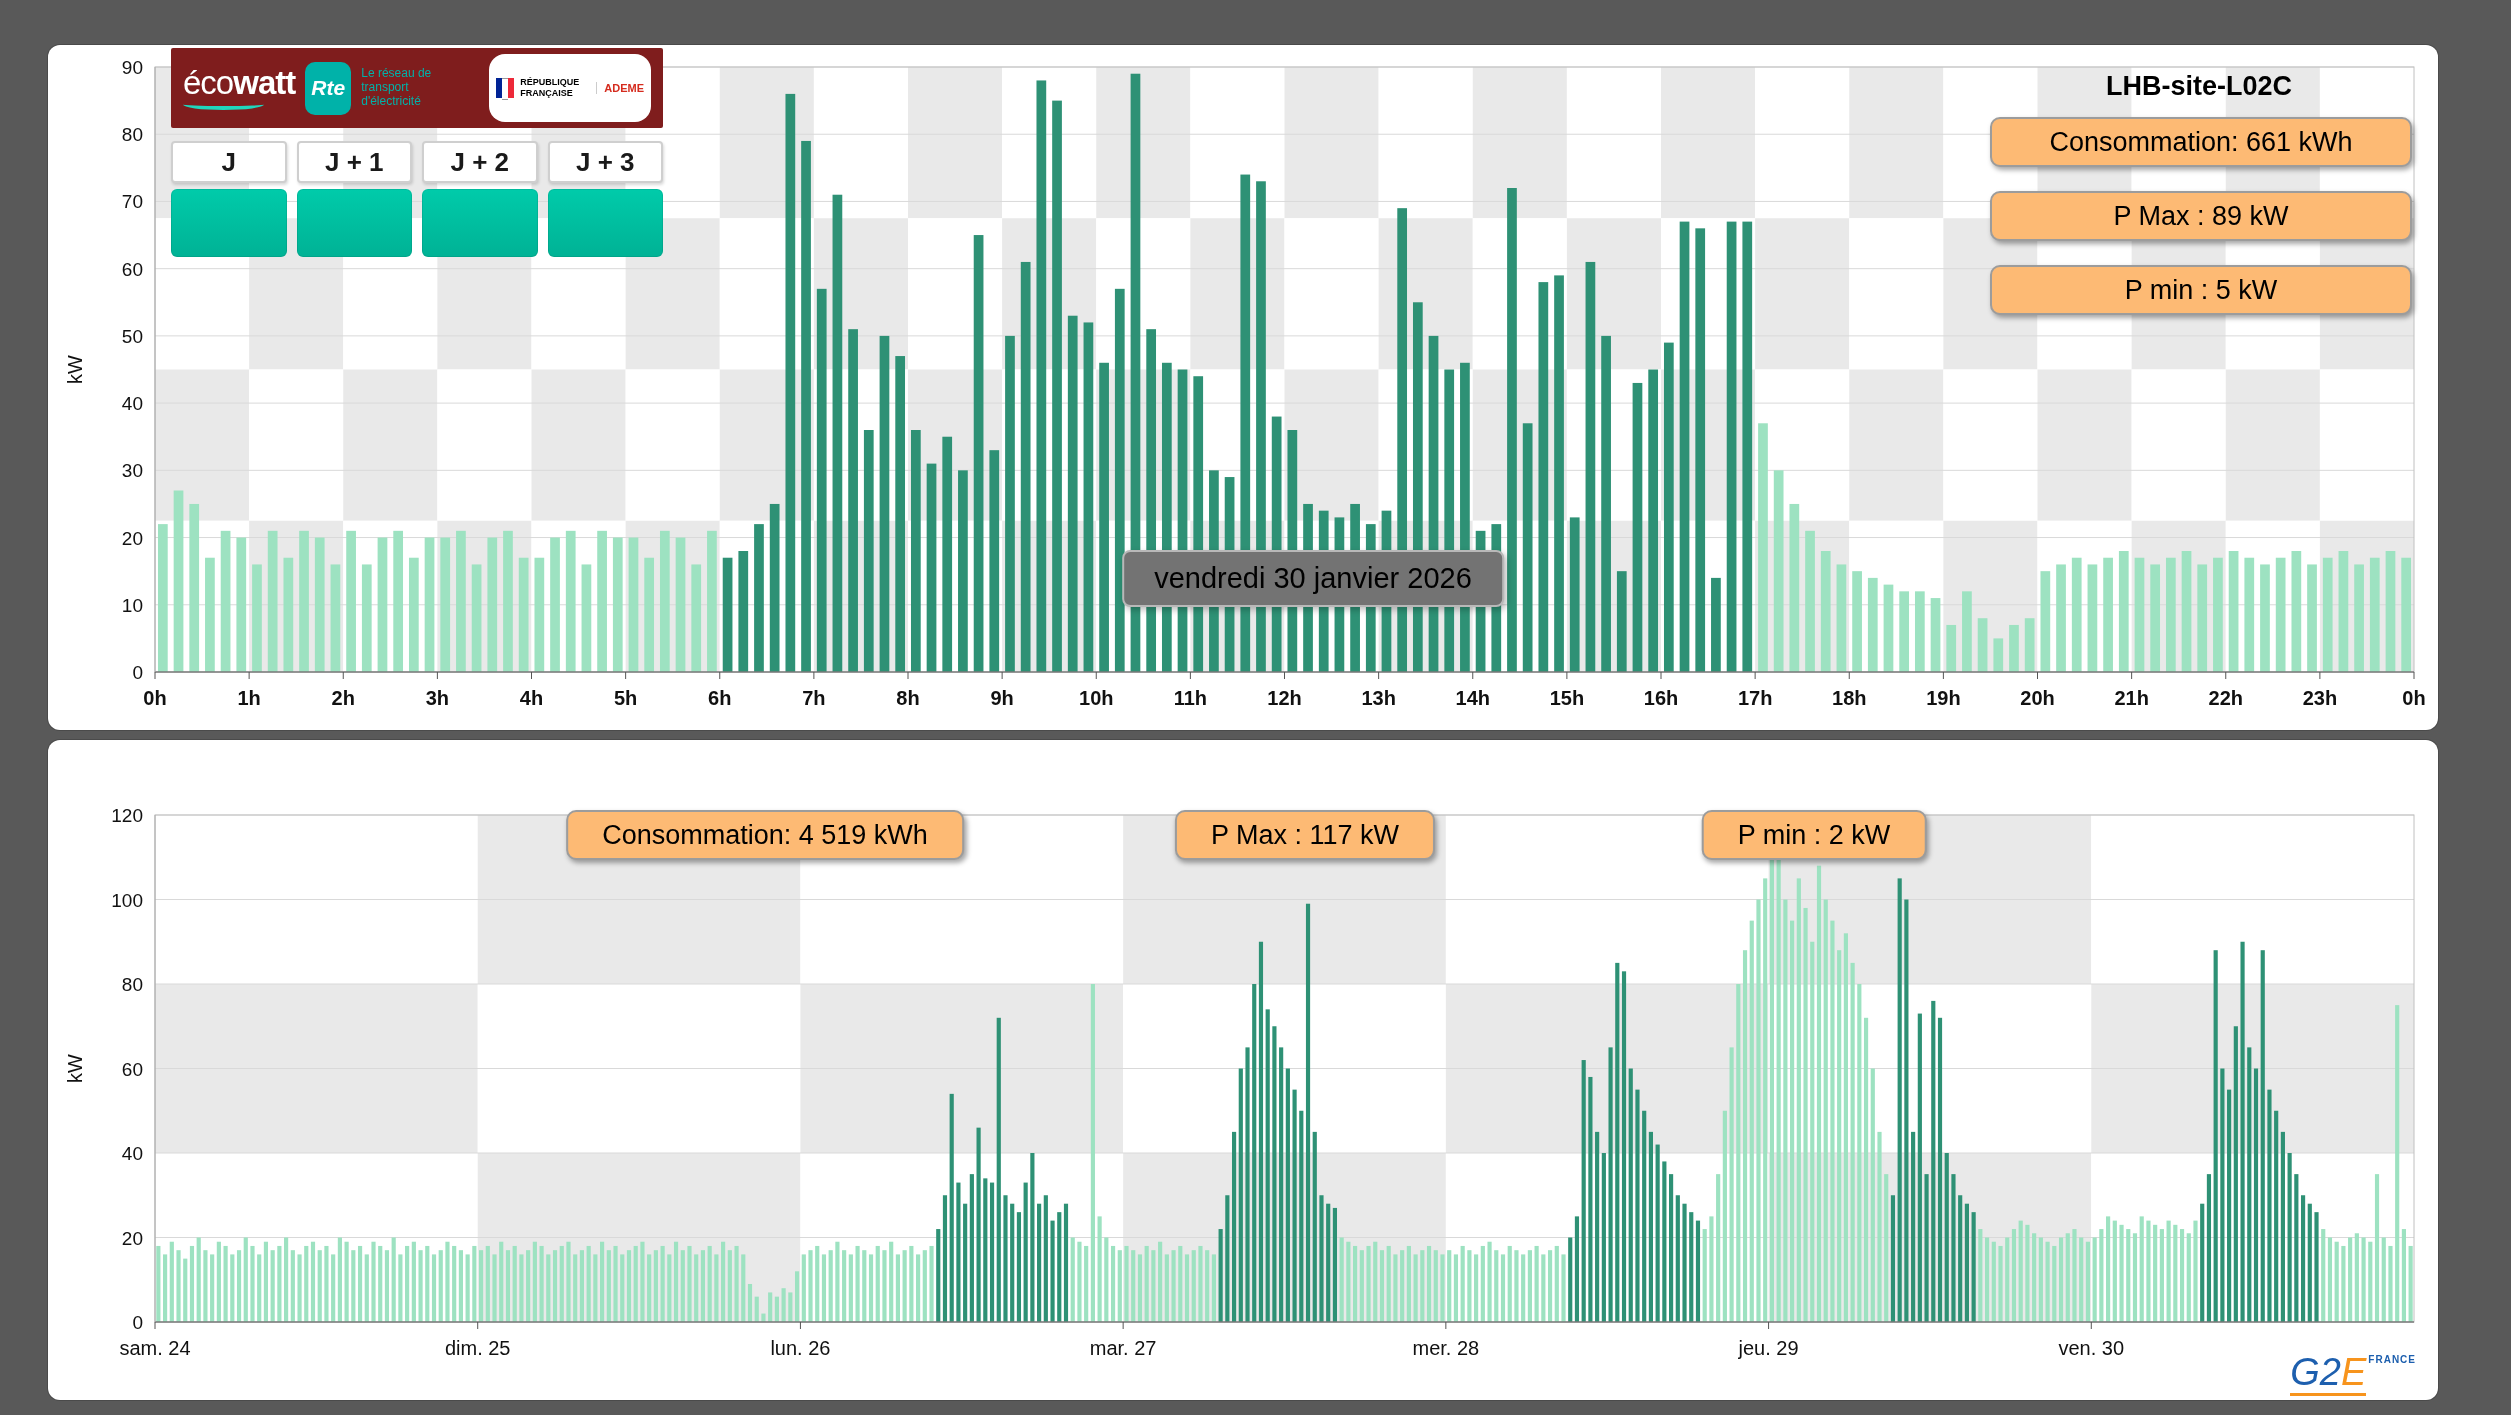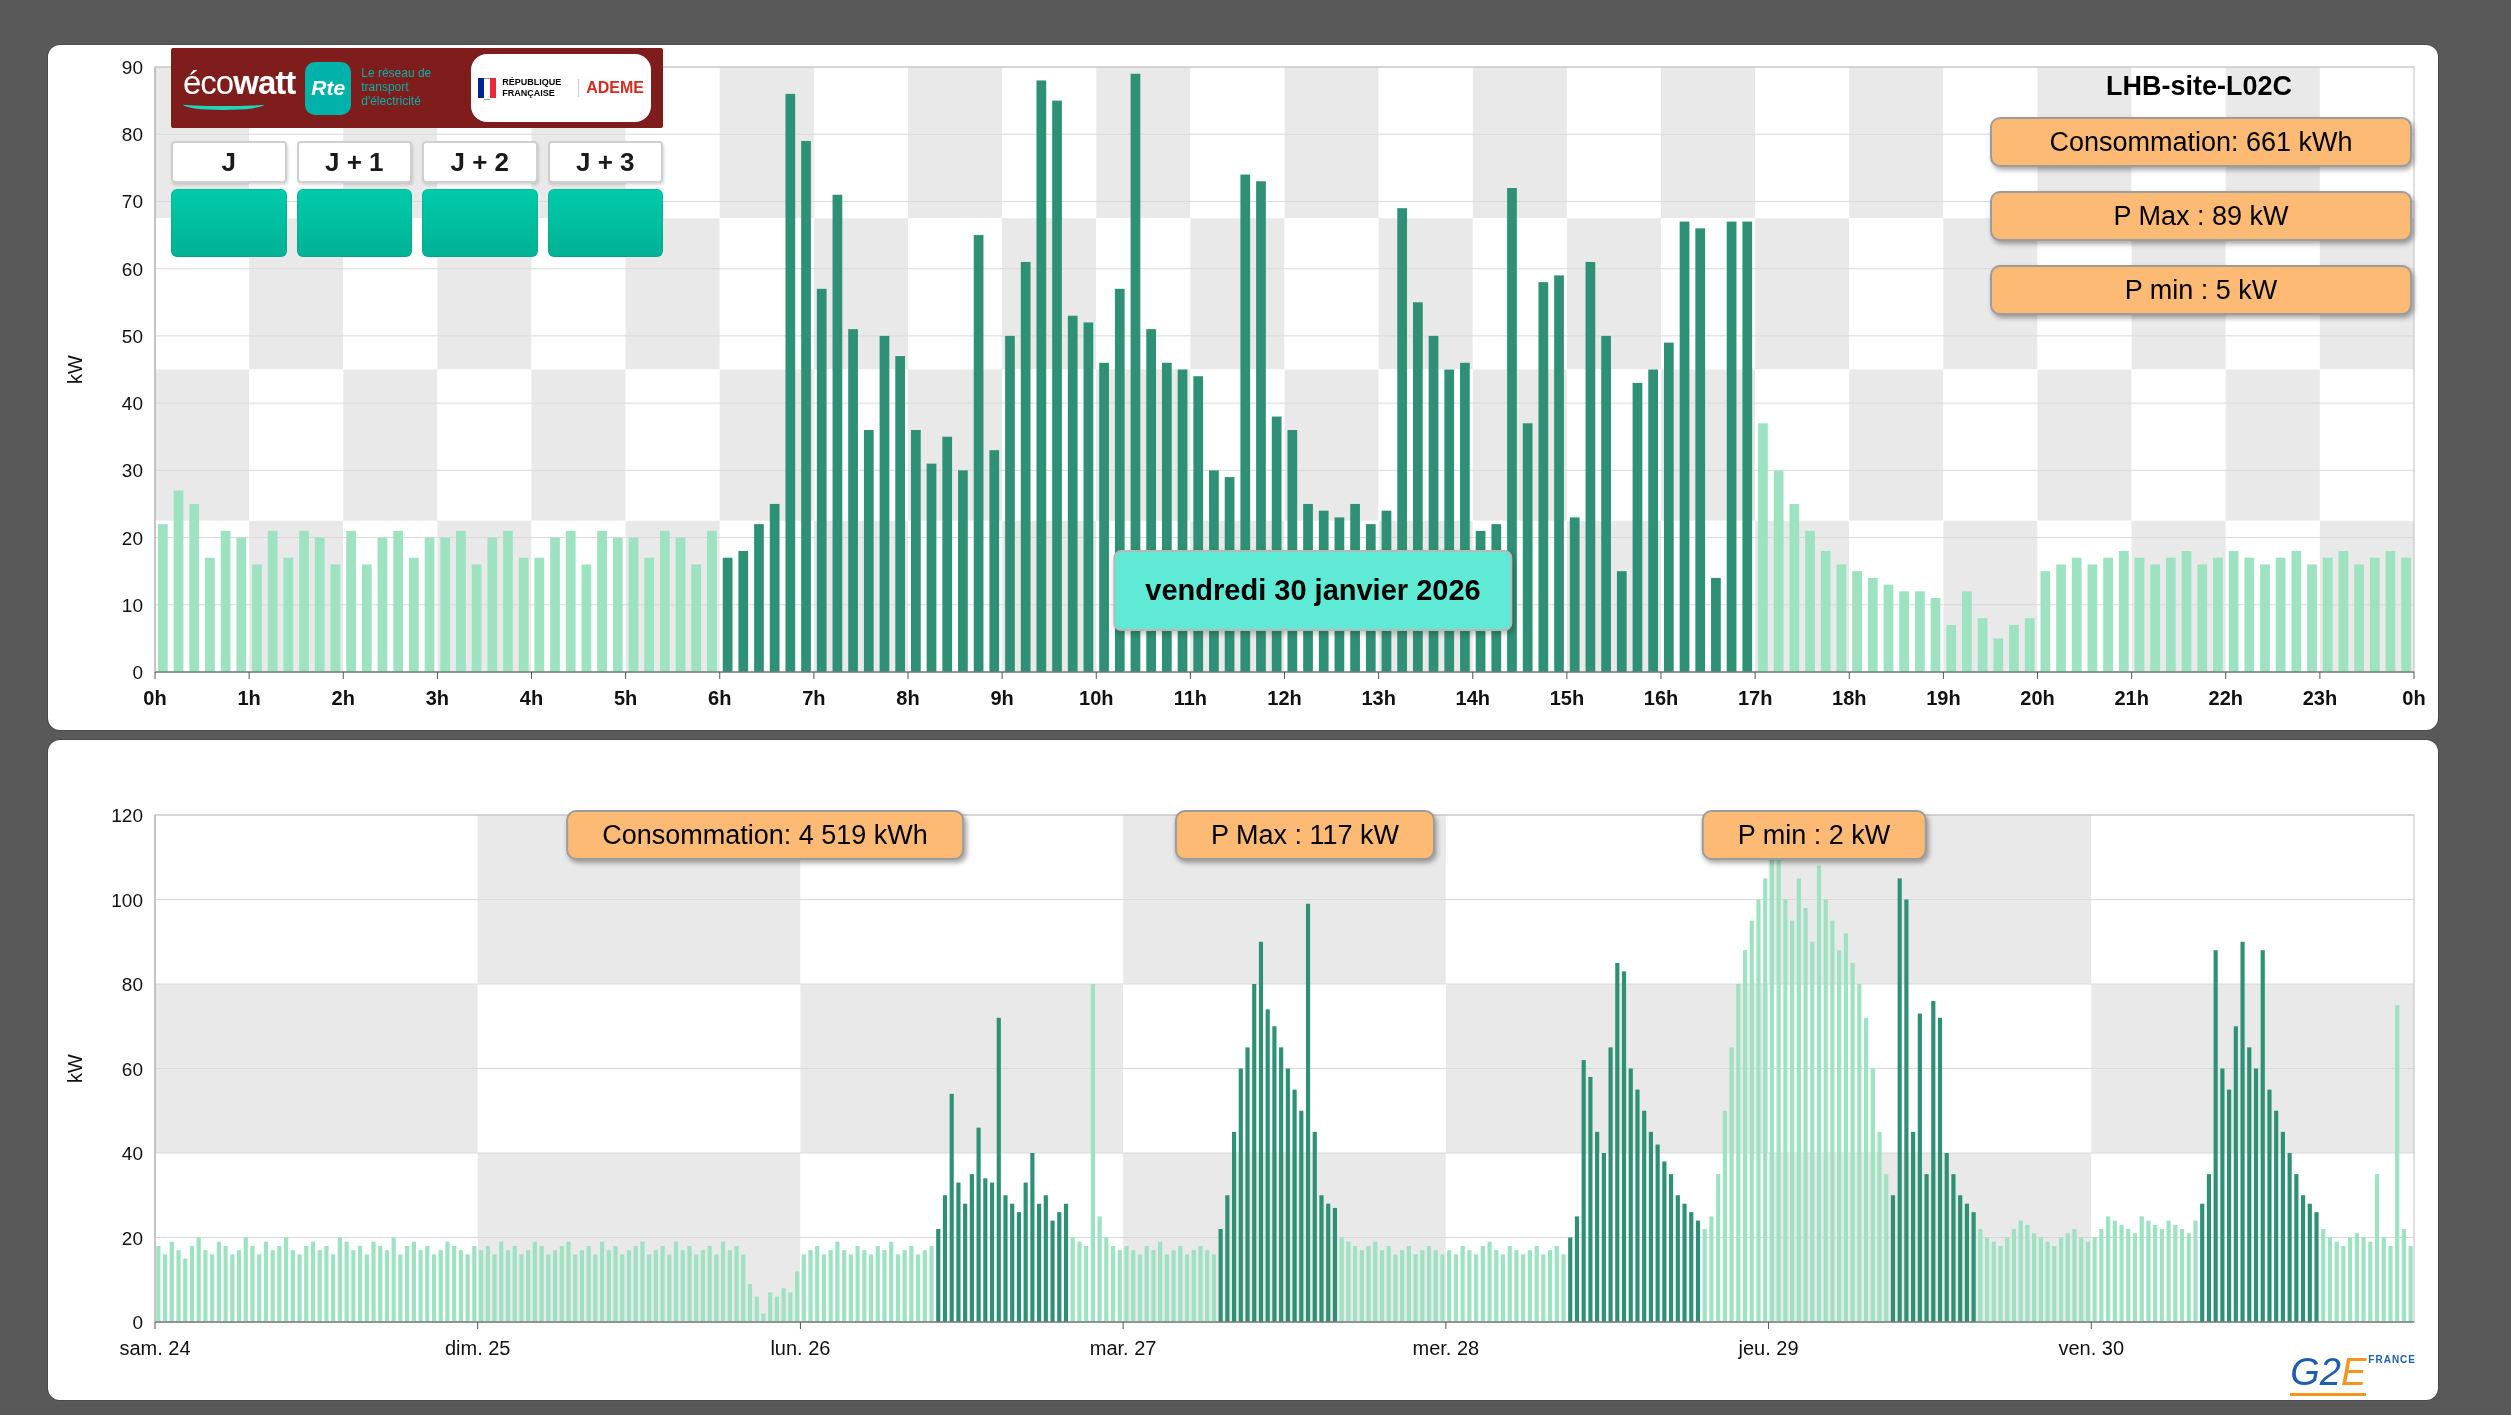--- a/index.html
+++ b/index.html
@@ -24,39 +24,39 @@
   .swoosh{display:block;width:72%;height:7px;border-bottom:4px solid #1fd6bd;border-radius:0 0 100% 100%;}
   .rte-badge{width:46px;height:53px;border-radius:10px;background:#00b2a9;color:#fff;font-style:italic;font-weight:700;font-size:21px;display:flex;align-items:center;justify-content:center;flex:0 0 auto;}
   .rte-text{font-size:12px;color:#00b2a9;width:102px;line-height:1.15;}
   .gov-block{margin-left:auto;background:#ffffff;height:62px;display:flex;align-items:center;gap:6px;padding:3px 7px;border-radius:16px;}
   .flag{display:flex;height:20px;}
   .flag i{display:block;width:6px;height:20px;}
   .fb{background:#002395;}
   .fw{background:#ffffff;border-top:1px solid #999;border-bottom:1px solid #999;}
   .fr{background:#ED2939;}
   .gov-text{font-size:9px;font-weight:700;color:#000;width:70px;line-height:1.2;}
-  .ademe{color:#d52b1e;font-weight:700;font-size:16px;border-left:1px solid #cccccc;padding-left:7px;}
+  .ademe{color:#d52b1e;font-weight:700;font-size:11px;border-left:1px solid #cccccc;padding-left:7px;}
   .ecowatt-days{display:grid;grid-template-columns:repeat(4,1fr);gap:10px;margin-top:13px;}
   .day-label{height:38px;background:#fff;border:2px solid #cfcfcf;border-radius:4px;display:flex;align-items:center;justify-content:center;font-size:26px;font-weight:700;color:#1a1a1a;box-shadow:1px 2px 3px rgba(0,0,0,.15);}
   .gauge{margin-top:6px;height:68px;border-radius:6px;
     background:
       radial-gradient(140% 120% at 50% 165%, #e9fbf5 0 28%, rgba(0,0,0,0) 29%),
       radial-gradient(170% 150% at 50% 185%, #8eeed9 0 46%, rgba(0,0,0,0) 47%),
       linear-gradient(#00cbaa,#00b295);
     box-shadow:inset 0 0 0 1px rgba(0,0,0,.08);}
 
   
   .site-title{position:absolute;left:1942px;top:26px;width:418px;text-align:center;font-weight:700;font-size:27px;color:#000;z-index:3;}
   .stats-top{position:absolute;left:1942px;top:72px;width:418px;z-index:3;}
   .stat-box{background:#fdba74;border:2px solid #9c9c9c;border-radius:10px;font-size:27px;color:#000;display:flex;align-items:center;justify-content:center;box-shadow:2px 3px 5px rgba(0,0,0,.35);}
   .stats-top .stat-box{width:100%;height:46px;margin-bottom:24px;}
 
   .date-annotation{position:absolute;left:1265px;top:505px;transform:translateX(-50%);
-    background:#5eead4;border:2px solid #b8b8b8;border-radius:8px;padding:22px 30px;
-    font-size:29px;font-weight:700;color:#000;white-space:nowrap;z-index:3;
+    background:#737373;border:2px solid #b8b8b8;border-radius:8px;padding:10px 30px;
+    font-size:29px;font-weight:400;color:#000;white-space:nowrap;z-index:3;
     box-shadow:2px 3px 6px rgba(0,0,0,.25);}
 
   
   .sb-weekly{position:absolute;top:70px;transform:translateX(-50%);height:46px;padding:0 34px;white-space:nowrap;z-index:3;}
   .sb-cons{left:717px;}
   .sb-pmax{left:1257px;}
   .sb-pmin{left:1766px;}
 
   .g2e{position:absolute;right:22px;bottom:4px;z-index:3;display:flex;align-items:flex-start;line-height:1;}
   .g2e-main{font-size:38px;font-weight:400;font-style:italic;border-bottom:3px solid #f7941d;padding-bottom:2px;}

